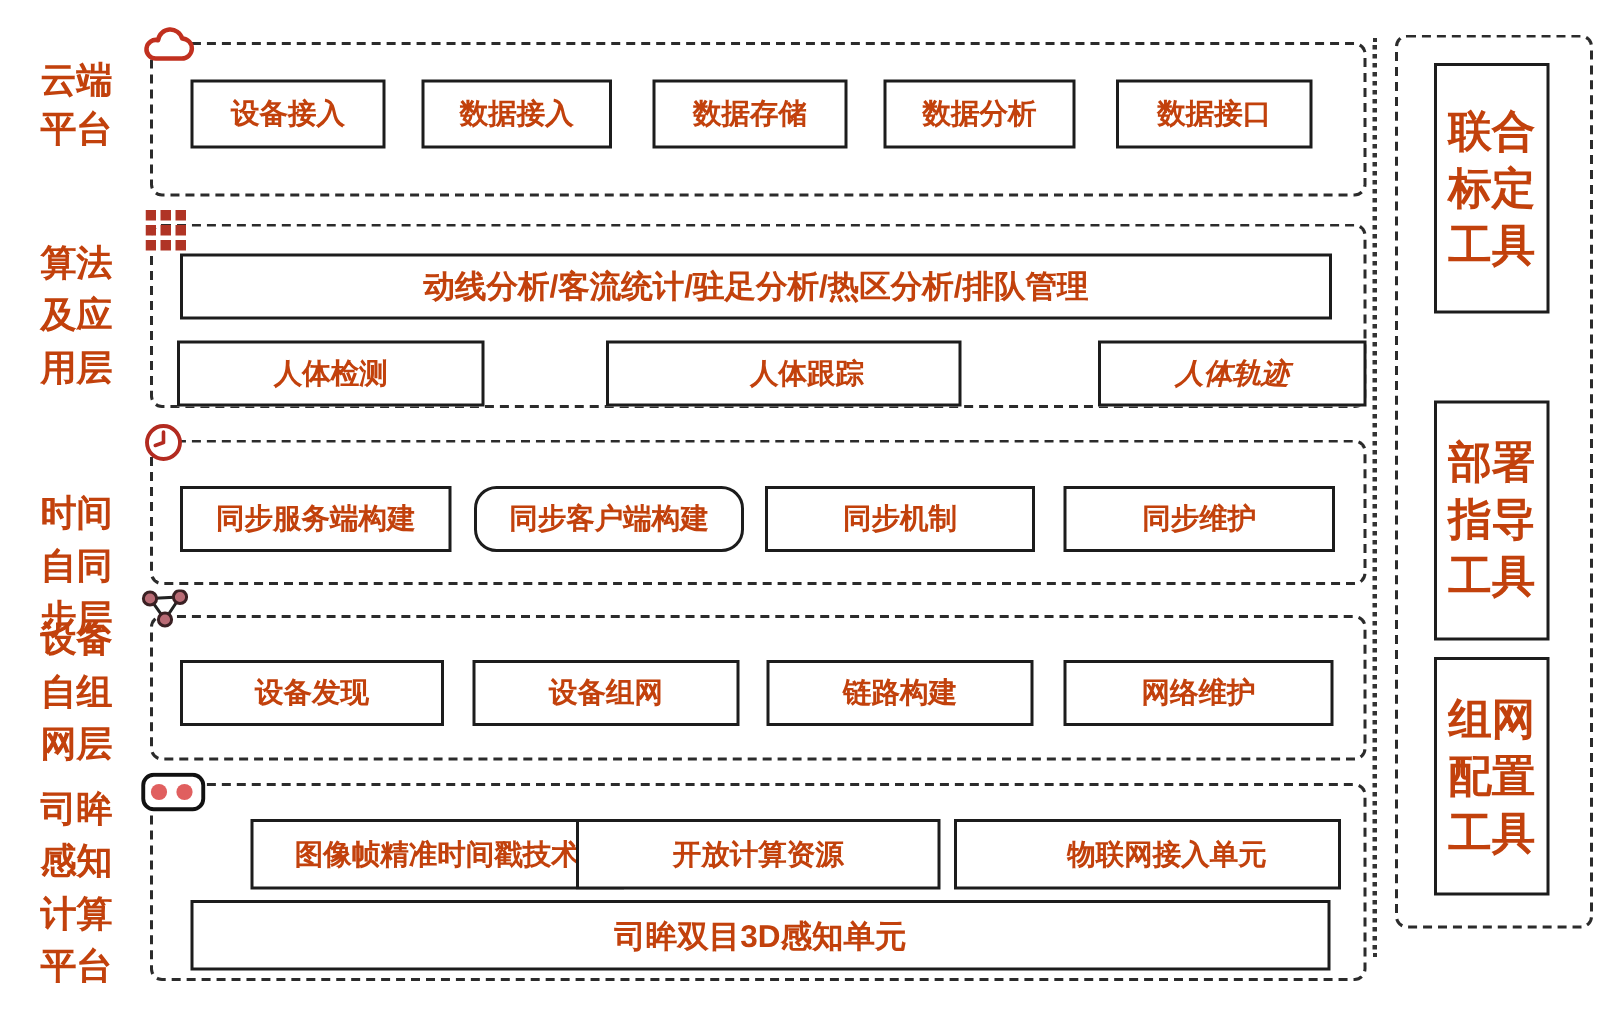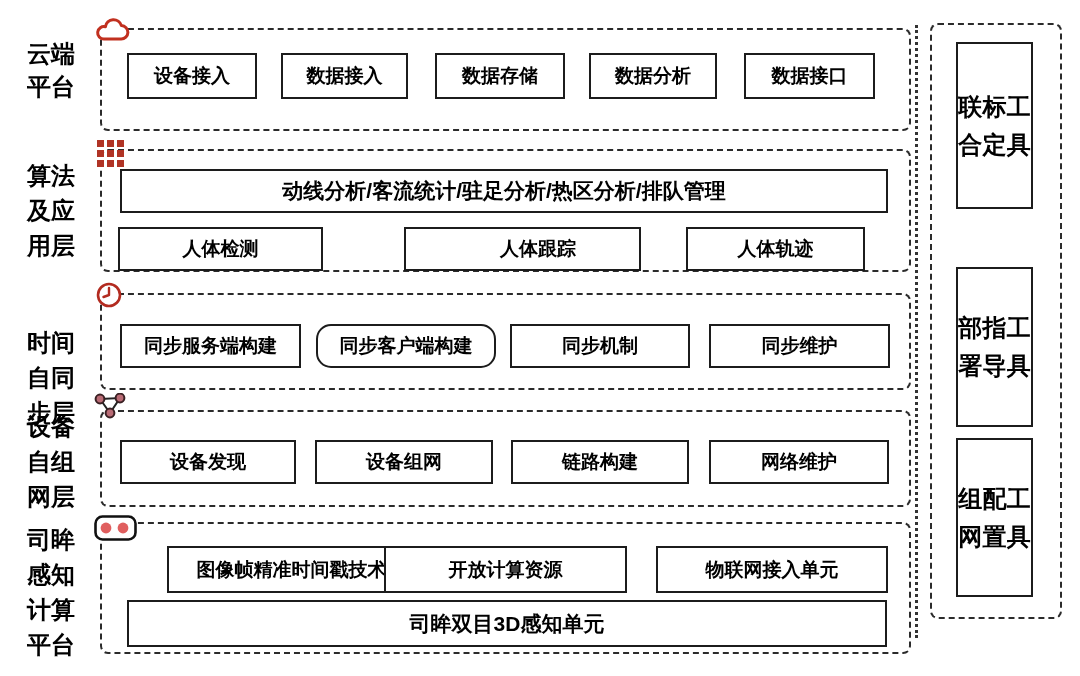--- a/index.html
+++ b/index.html
@@ -1,18 +1,18 @@
 <!DOCTYPE html>
 <html><head>
 <meta charset="utf-8">
 <style>
   html,body{margin:0;padding:0;background:#fff;}
   .canvas{
     position:relative;width:1080px;height:676px;background:#fff;overflow:hidden;
-    font-family:"Liberation Sans","DejaVu Sans",sans-serif;color:#000000;
+    font-family:"Liberation Sans","DejaVu Sans",sans-serif;color:#c2410c;
   }
   
   .sec{
     position:absolute;border:2px dashed #2b2b2b;border-radius:8px;background:#fff;
   }
   
   .box{
     position:absolute;border:2px solid #1c1c1c;background:#fff;
     display:flex;align-items:center;justify-content:center;
     font-weight:bold;font-size:19px;white-space:nowrap;
@@ -24,22 +24,22 @@
     font-weight:bold;font-size:24px;line-height:35px;
   }
   .layer-label.tight{line-height:33px;}
   .layer-label span{display:block;}
   
   .icon{position:absolute;line-height:0;}
   
   .divider{position:absolute;width:0;border-left:3px dotted #333;}
   .toolbox{
     position:absolute;border:2px solid #1c1c1c;background:#fff;
-    display:flex;flex-direction:row;align-items:center;justify-content:center;
-    font-weight:bold;font-size:24px;line-height:38px;text-align:center;
+    display:flex;flex-direction:column;align-items:center;justify-content:center;
+    font-weight:bold;font-size:29px;line-height:38px;text-align:center;
   }
   .toolbox span{display:block;}
   .toolset-label{
     position:absolute;font-weight:bold;font-size:24px;text-align:center;
   }
 </style>
 </head>
 <body>
 
 <div class="canvas">
@@ -122,35 +122,35 @@
 
   <div class="box" style="left:127px;top:53px;width:126px;height:42px;">设备接入</div>
   <div class="box" style="left:435px;top:53px;width:126px;height:42px;">数据存储</div>
   <div class="box" style="left:281px;top:53px;width:123px;height:42px;">数据接入</div>
   <div class="box" style="left:589px;top:53px;width:124px;height:42px;">数据分析</div>
   <div class="box" style="left:744px;top:53px;width:127px;height:42px;">数据接口</div>
 
   <div class="box big" style="left:120px;top:169px;width:764px;height:40px;">动线分析/客流统计/驻足分析/热区分析/排队管理</div>
   <div class="box" style="left:118px;top:227px;width:201px;height:40px;">人体检测</div>
   <div class="box" style="left:404px;top:227px;width:202px;height:40px;padding-left:31px;">人体跟踪</div>
-  <div class="box" style="left:686px;top:227px;width:175px;height:40px;">人体轨迹</div>
+  <div class="box" style="left:732px;top:227px;width:175px;height:40px;font-style:italic;">人体轨迹</div>
 
   <div class="box" style="left:120px;top:324px;width:177px;height:40px;">同步服务端构建</div>
   <div class="box" style="left:316px;top:324px;width:176px;height:40px;border-radius:15px;">同步客户端构建</div>
   <div class="box" style="left:510px;top:324px;width:176px;height:40px;">同步机制</div>
   <div class="box" style="left:709px;top:324px;width:177px;height:40px;">同步维护</div>
 
   <div class="box" style="left:120px;top:440px;width:172px;height:40px;">设备发现</div>
   <div class="box" style="left:315px;top:440px;width:174px;height:40px;">设备组网</div>
   <div class="box" style="left:511px;top:440px;width:174px;height:40px;">链路构建</div>
   <div class="box" style="left:709px;top:440px;width:176px;height:40px;">网络维护</div>
 
   <div class="box" style="left:127px;top:546px;width:245px;height:43px;margin-left:40px;">图像帧精准时间戳技术</div>
   <div class="box" style="left:384px;top:546px;width:239px;height:43px;">开放计算资源</div>
-  <div class="box" style="left:656px;top:546px;width:228px;height:43px;">物联网接入单元</div>
+  <div class="box" style="left:636px;top:546px;width:228px;height:43px;padding-left:26px;">物联网接入单元</div>
   <div class="box big" style="left:127px;top:600px;width:756px;height:43px;">司眸双目3D感知单元</div>
 
   <div class="divider" style="left:915px;top:25px;height:613px;"></div>
   <div class="sec" style="left:930px;top:23px;width:128px;height:592px;"></div>
 
   <div class="toolbox" style="left:956px;top:42px;width:73px;height:163px;">
     <span>联合</span>
     <span>标定</span>
     <span>工具</span>
   </div>

